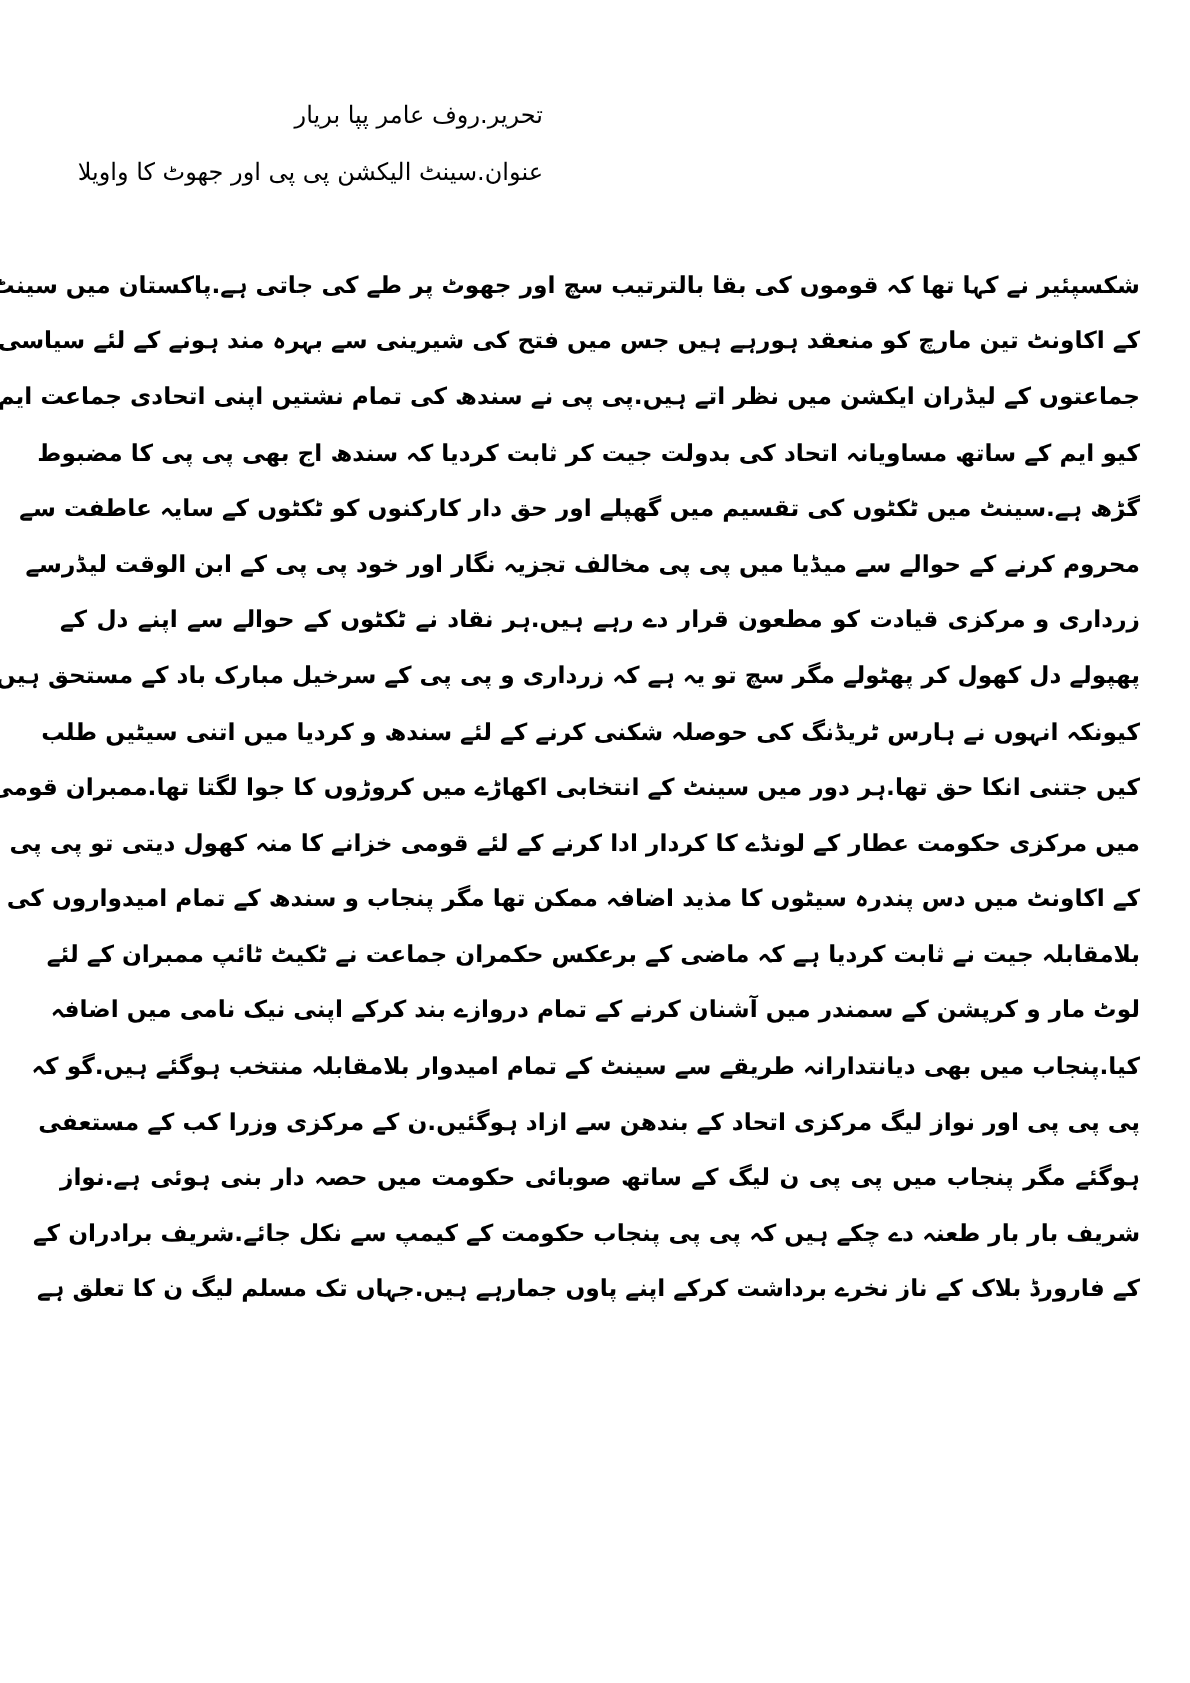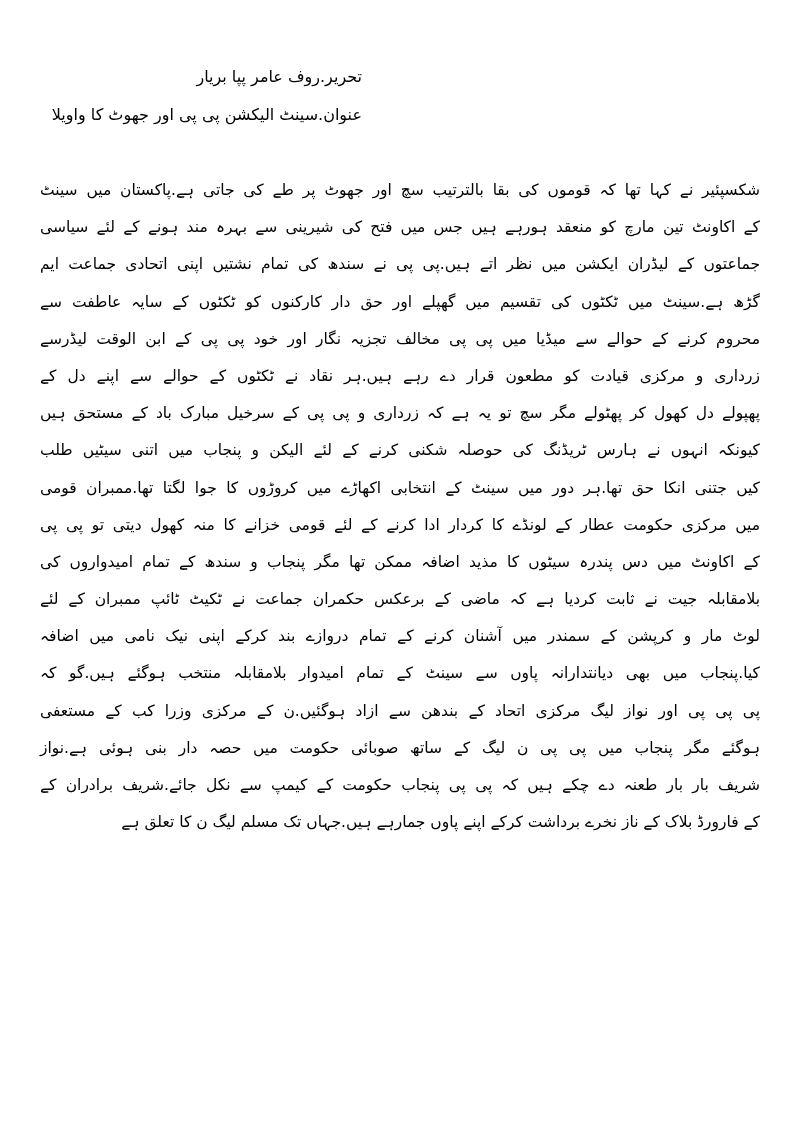--- a/index.html
+++ b/index.html
@@ -11,21 +11,21 @@
   }
   .header {
     position: absolute; top: 58px; right: 275px;
     direction: rtl; text-align: right;
   }
   .header-line {
     font-size: 16px; line-height: 38px; white-space: nowrap;
   }
   .body-text {
     position: absolute; top: 172px; left: 40px; width: 720px;
-    direction: rtl; text-align: right;
+    direction: rtl; text-align: right; font-weight: bold;
   }
   .body-line {
     font-size: 15.5px; line-height: 37.2px; height: 37.2px;
     white-space: nowrap; overflow: visible;
     text-align: justify; text-align-last: justify;
   }
   .body-line.last { text-align-last: right; }
 </style>
 </head>
 <body>
@@ -33,29 +33,30 @@
 <div class="page">
   <div class="header">
     <div class="header-line">تحریر.روف عامر پپا بریار</div>
     <div class="header-line">عنوان.سینٹ الیکشن پی پی اور جھوٹ کا واویلا</div>
   </div>
 
   <div class="body-text">
     <div class="body-line">شکسپئیر نے کہا تھا کہ قوموں کی بقا بالترتیب سچ اور جھوٹ پر طے کی جاتی ہے.پاکستان میں سینٹ</div>
     <div class="body-line">کے اکاونٹ تین مارچ کو منعقد ہورہے ہیں جس میں فتح کی شیرینی سے بہرہ مند ہونے کے لئے سیاسی</div>
     <div class="body-line">جماعتوں کے لیڈران ایکشن میں نظر اتے ہیں.پی پی نے سندھ کی تمام نشتیں اپنی اتحادی جماعت ایم</div>
+    <div class="body-line">کیو ایم کے ساتھ مساویانہ اتحاد کی بدولت جیت کر ثابت کردیا کہ سندھ اج بھی پی پی کا مضبوط</div>
     <div class="body-line">گڑھ ہے.سینٹ میں ٹکٹوں کی تقسیم میں گھپلے اور حق دار کارکنوں کو ٹکٹوں کے سایہ عاطفت سے</div>
     <div class="body-line">محروم کرنے کے حوالے سے میڈیا میں پی پی مخالف تجزیہ نگار اور خود پی پی کے ابن الوقت لیڈرسے</div>
     <div class="body-line">زرداری و مرکزی قیادت کو مطعون قرار دے رہے ہیں.ہر نقاد نے ٹکٹوں کے حوالے سے اپنے دل کے</div>
     <div class="body-line">پھپولے دل کھول کر پھٹولے مگر سچ تو یہ ہے کہ زرداری و پی پی کے سرخیل مبارک باد کے مستحق ہیں</div>
-    <div class="body-line">کیونکہ انہوں نے ہارس ٹریڈنگ کی حوصلہ شکنی کرنے کے لئے الیکن و پنجاب میں اتنی سیٹیں طلب</div>
+    <div class="body-line">کیونکہ انہوں نے ہارس ٹریڈنگ کی حوصلہ شکنی کرنے کے لئے سندھ و کردیا میں اتنی سیٹیں طلب</div>
     <div class="body-line">کیں جتنی انکا حق تھا.ہر دور میں سینٹ کے انتخابی اکھاڑے میں کروڑوں کا جوا لگتا تھا.ممبران قومی</div>
     <div class="body-line">میں مرکزی حکومت عطار کے لونڈے کا کردار ادا کرنے کے لئے قومی خزانے کا منہ کھول دیتی تو پی پی</div>
     <div class="body-line">کے اکاونٹ میں دس پندرہ سیٹوں کا مذید اضافہ ممکن تھا مگر پنجاب و سندھ کے تمام امیدواروں کی</div>
     <div class="body-line">بلامقابلہ جیت نے ثابت کردیا ہے کہ ماضی کے برعکس حکمران جماعت نے ٹکیٹ ٹائپ ممبران کے لئے</div>
     <div class="body-line">لوٹ مار و کرپشن کے سمندر میں آشنان کرنے کے تمام دروازے بند کرکے اپنی نیک نامی میں اضافہ</div>
-    <div class="body-line">کیا.پنجاب میں بھی دیانتدارانہ پاوں سے سینٹ کے تمام امیدوار بلامقابلہ منتخب ہوگئے ہیں.گو کہ</div>
+    <div class="body-line">کیا.پنجاب میں بھی دیانتدارانہ طریقے سے سینٹ کے تمام امیدوار بلامقابلہ منتخب ہوگئے ہیں.گو کہ</div>
     <div class="body-line">پی پی پی اور نواز لیگ مرکزی اتحاد کے بندھن سے ازاد ہوگئیں.ن کے مرکزی وزرا کب کے مستعفی</div>
     <div class="body-line">ہوگئے مگر پنجاب میں پی پی ن لیگ کے ساتھ صوبائی حکومت میں حصہ دار بنی ہوئی ہے.نواز</div>
     <div class="body-line">شریف بار بار طعنہ دے چکے ہیں کہ پی پی پنجاب حکومت کے کیمپ سے نکل جائے.شریف برادران کے</div>
     <div class="body-line last">کے فارورڈ بلاک کے ناز نخرے برداشت کرکے اپنے پاوں جمارہے ہیں.جہاں تک مسلم لیگ ن کا تعلق ہے</div>
   </div>
 </div>
 
 </body></html>

